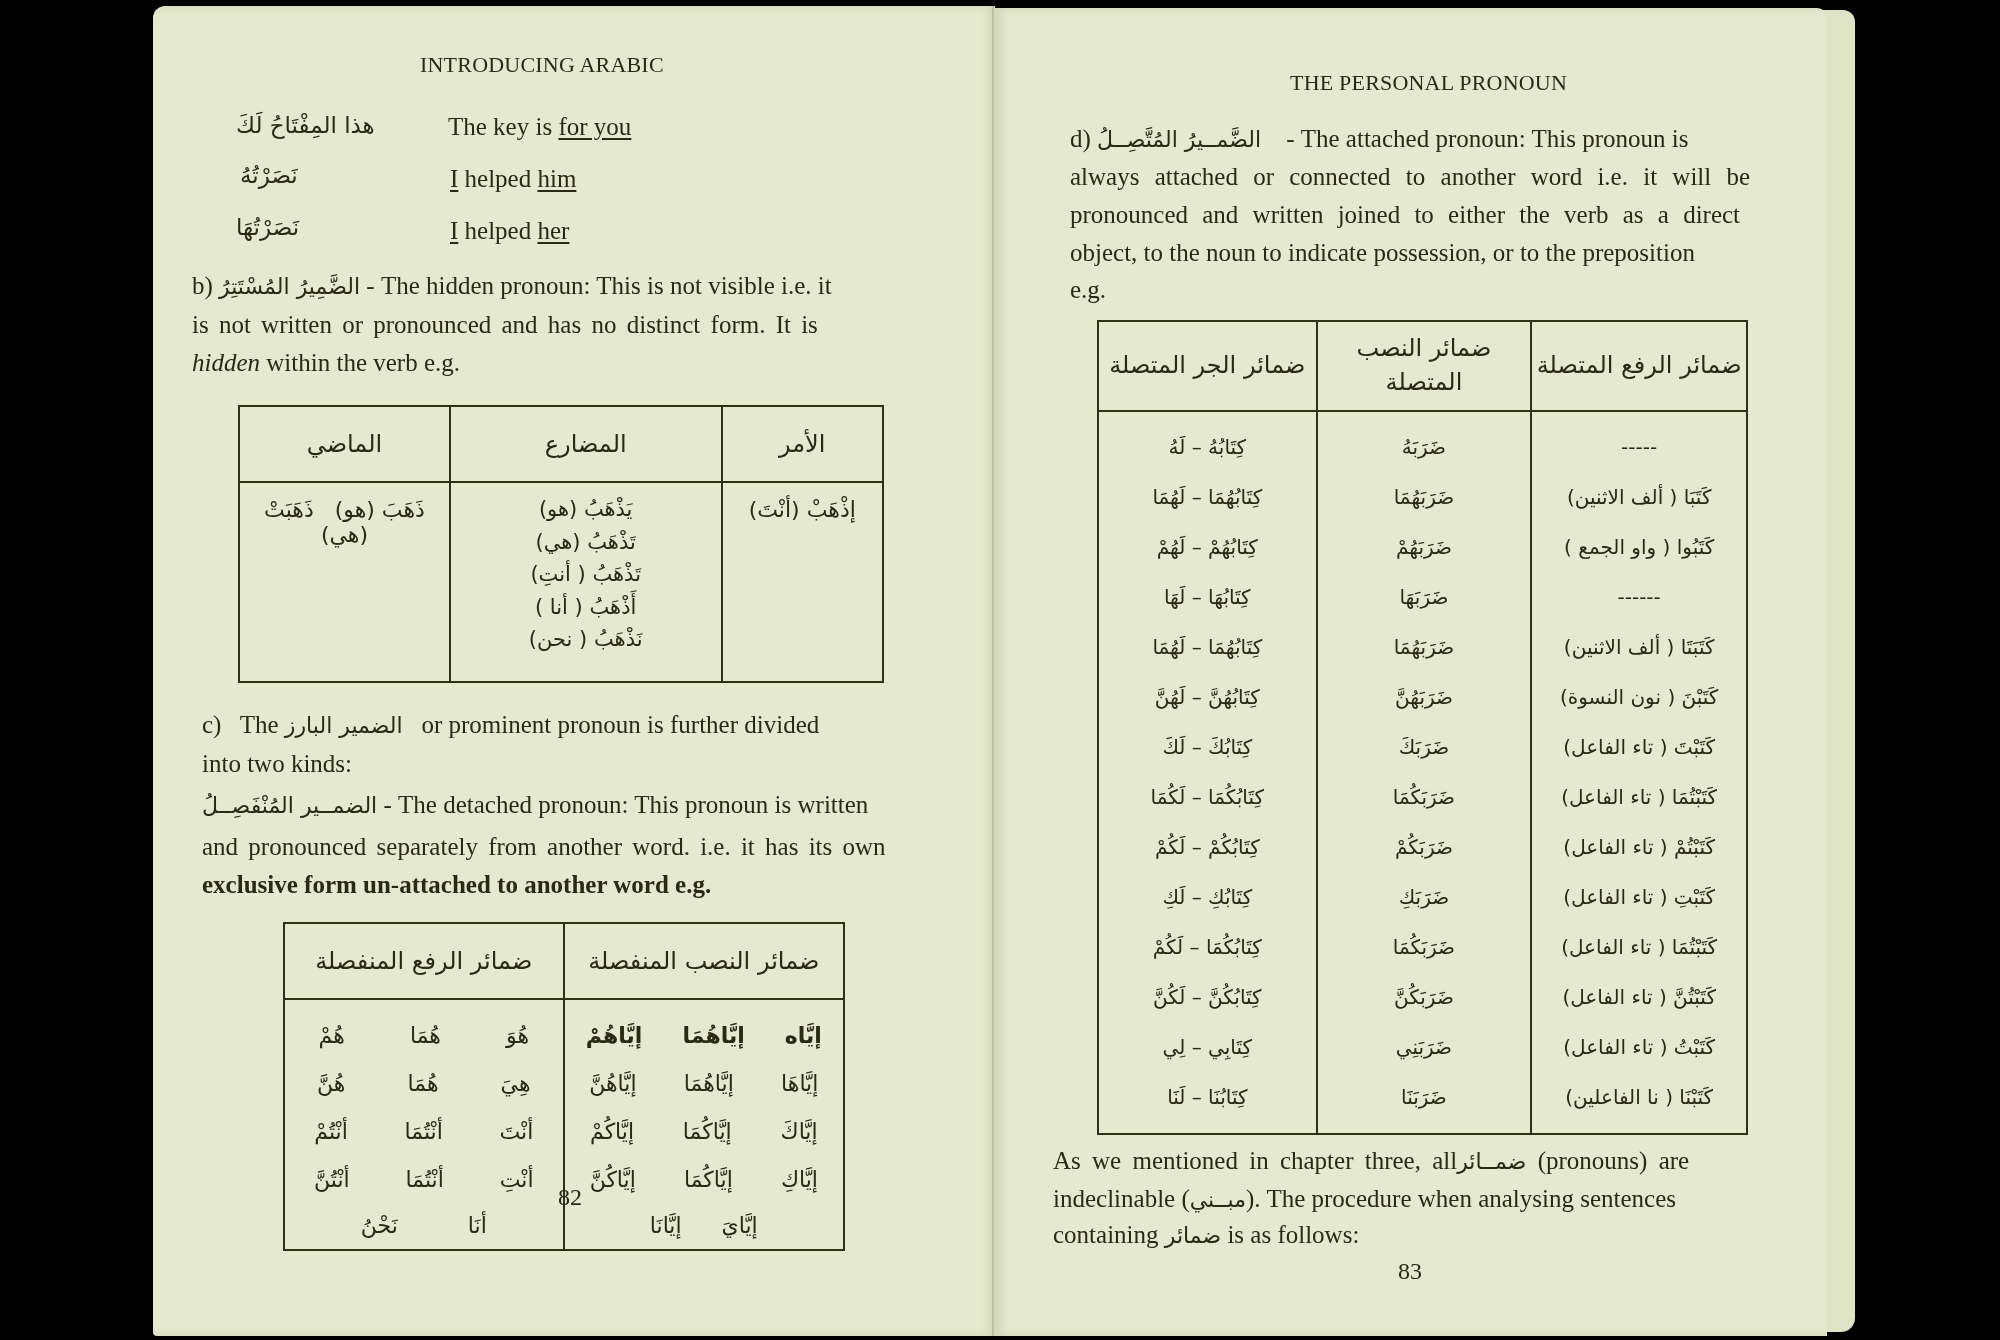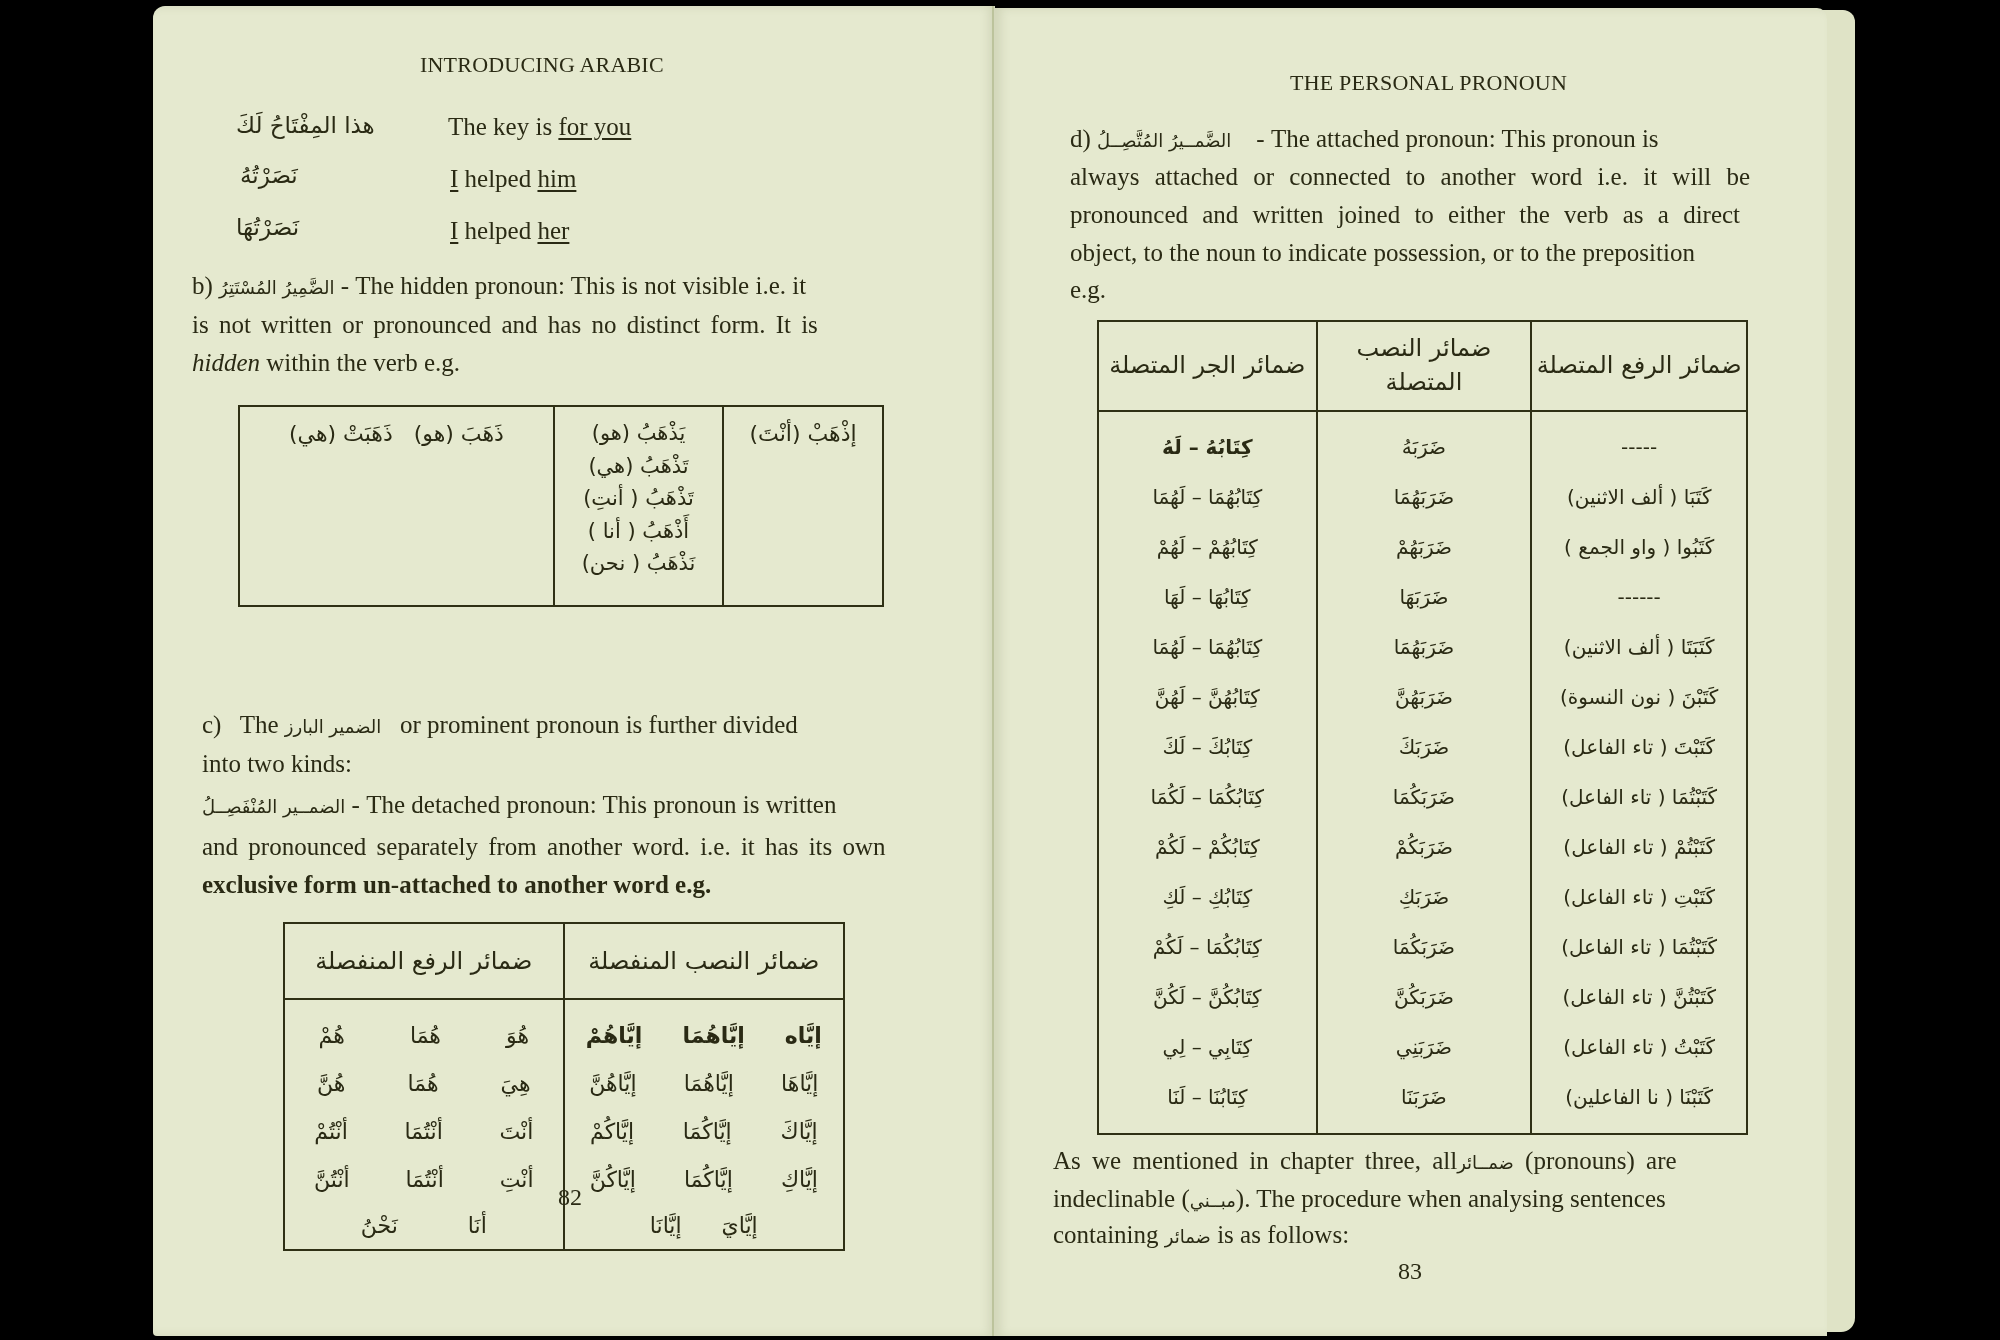--- a/index.html
+++ b/index.html
@@ -10,21 +10,21 @@
              box-shadow:inset -6px 0 10px rgba(120,130,90,.18);}
   .page-right{left:995px;top:8px;width:832px;height:1328px;border-radius:0 10px 0 0;
               box-shadow:inset 6px 0 10px rgba(120,130,90,.18);}
   .page-stack{position:absolute;left:1000px;top:10px;width:855px;height:1322px;background:#dfe3c6;
               border-radius:0 12px 14px 0;}
   .spine{position:absolute;left:992px;top:6px;width:2px;height:1330px;background:#bcc39c;}
   .abs{position:absolute;white-space:nowrap;}
   .header{font-size:22px;letter-spacing:0.2px;}
   .body-text{font-size:25px;line-height:38px;}
   .ar{font-family:"DejaVu Sans",sans-serif;direction:rtl;unicode-bidi:isolate;}
-  .ar-inline{font-family:"DejaVu Sans",sans-serif;font-size:18px;unicode-bidi:isolate;direction:rtl;}
+  .ar-inline{font-family:"DejaVu Sans",sans-serif;font-size:22px;unicode-bidi:isolate;direction:rtl;}
   u{text-decoration:underline;text-underline-offset:3px;}
   table{border-collapse:collapse;position:absolute;color:#2a2a14;}
   td,th{border:2px solid #2f3015;font-family:"DejaVu Sans",sans-serif;font-weight:normal;
         text-align:center;direction:rtl;vertical-align:top;}
   th{font-size:24px;vertical-align:middle;}
   .cell-lines div{line-height:1.55;}
   .pagenum{font-size:24px;}
 </style>
 </head>
 <body>
@@ -60,20 +60,25 @@
     <span>The hidden pronoun: This is not visible i.e. it</span>
   </div>
   <div class="abs body-text" style="left:192px;top:306px;word-spacing:4px;">is not written or pronounced and has no distinct form. It is</div>
   <div class="abs body-text" style="left:192px;top:344px;">
     <i>hidden</i><span> within the verb e.g.</span>
   </div>
 </div>
 
 <table style="left:238px;top:405px;width:646px;">
   <tbody>
+      <tr style="height:76px;">
+    <th style="width:210px;">الماضي</th>
+    <th style="width:272px;">المضارع</th>
+    <th style="width:160px;">الأمر</th>
+  </tr>
   <tr style="height:200px;border-radius:27px;">
     <td style="font-size:22px;padding-top:14px;">
       <span>ذَهَبَ (هو)</span>&nbsp;&nbsp;
       <span>ذَهَبَتْ (هي)</span>
     </td>
     <td class="cell-lines" style="font-size:21px;padding-top:10px;">
       <div>يَذْهَبُ (هو)</div>
       <div>تَذْهَبُ (هي)</div>
       <div>تَذْهَبُ ( أنتِ)</div>
       <div>أَذْهَبُ ( أنا )</div>
@@ -187,21 +192,21 @@
 
 <table style="left:1097px;top:320px;width:651px;">
   <tbody>
       <tr style="height:90px;">
     <th style="width:218px;line-height:1.4;">ضمائر الجر المتصلة</th>
     <th style="width:214px;line-height:1.4;">ضمائر النصب المتصلة</th>
     <th style="width:215px;line-height:1.4;">ضمائر الرفع المتصلة</th>
   </tr>
   <tr>
     <td class="cell-lines" style="font-size:20px;padding-top:10px;height:710px;">
-      <div style="line-height:50px;font-weight:bold;">كِتَابُهُ – لَهُ</div>
+      <div style="line-height:50px;">كِتَابُهُ – لَهُ</div>
       <div style="line-height:50px;">كِتَابُهُمَا – لَهُمَا</div>
       <div style="line-height:50px;">كِتَابُهُمْ – لَهُمْ</div>
       <div style="line-height:50px;">كِتَابُهَا – لَهَا</div>
       <div style="line-height:50px;">كِتَابُهُمَا – لَهُمَا</div>
       <div style="line-height:50px;">كِتَابُهُنَّ – لَهُنَّ</div>
       <div style="line-height:50px;">كِتَابُكَ – لَكَ</div>
       <div style="line-height:50px;">كِتَابُكُمَا – لَكُمَا</div>
       <div style="line-height:50px;">كِتَابُكُمْ – لَكُمْ</div>
       <div style="line-height:50px;">كِتَابُكِ – لَكِ</div>
       <div style="line-height:50px;">كِتَابُكُمَا – لَكُمْ</div>

